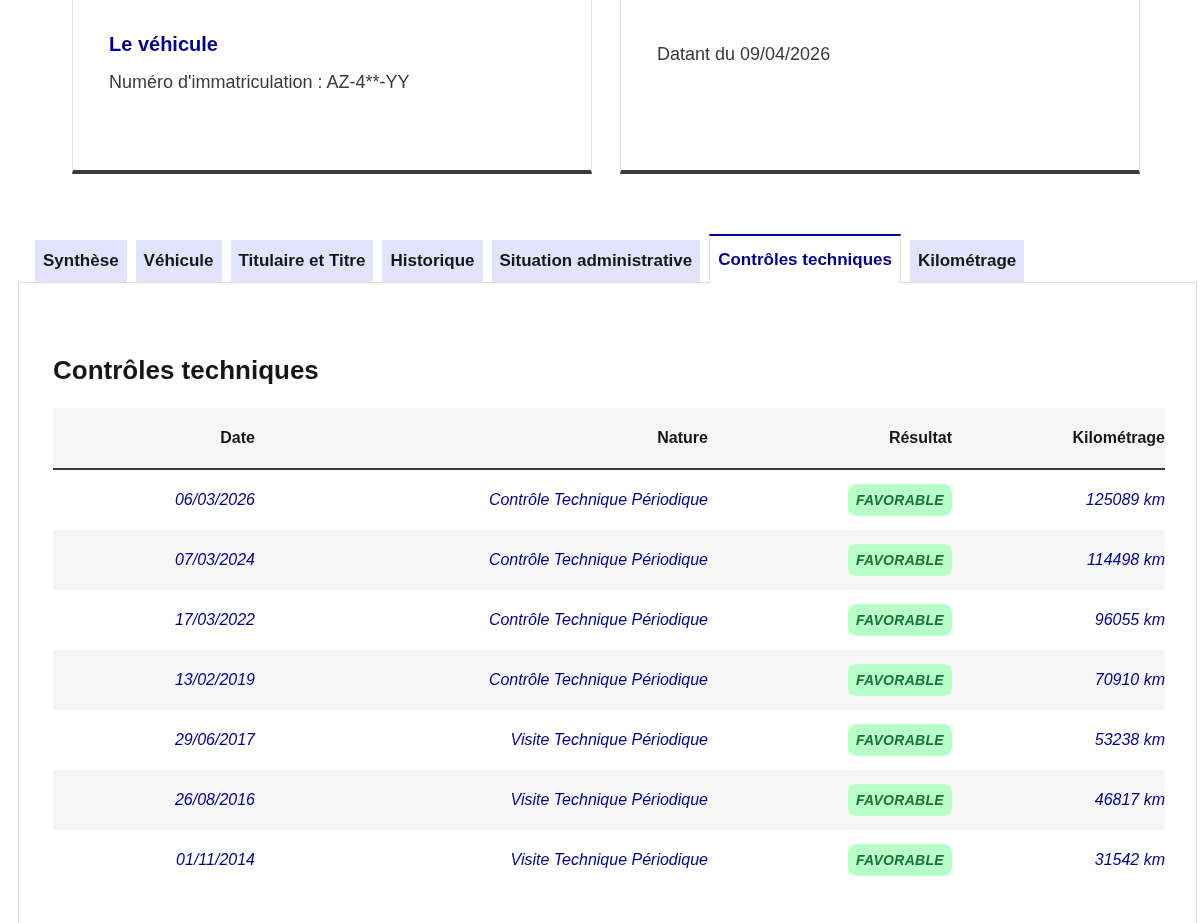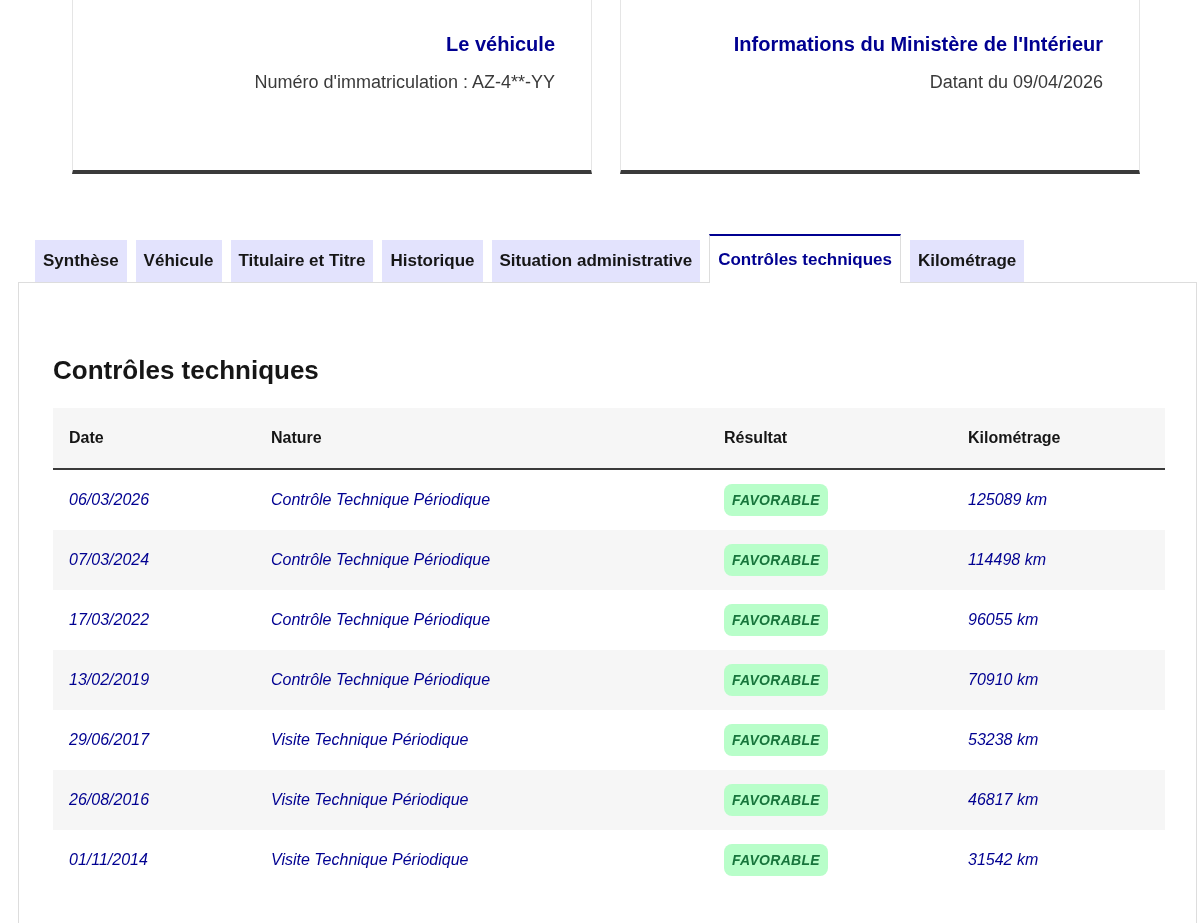--- a/index.html
+++ b/index.html
@@ -10,21 +10,20 @@
     font-family: "Liberation Sans", sans-serif;
     color: #161616;
   }
 
   
   .cards-row {
     display: flex;
     gap: 28px;
     padding-left: 72px;
     height: 174px;
-    text-align: right;
   }
   .card {
     width: 520px;
     background: #ffffff;
     border-left: 1px solid #e5e5e5;
     border-right: 1px solid #e5e5e5;
     border-bottom: 4px solid #3a3a3a;
     padding: 30px 36px 0 36px;
   }
   .card-title {
@@ -85,21 +84,21 @@
 
   
   .section-title {
     font-size: 26px;
     font-weight: 700;
     color: #161616;
     margin-bottom: 22px;
   }
 
   
-  .ct-table { width: 1112px; }
+  .ct-table { width: 1112px; text-align: right; }
   .ct-header-row {
     display: grid;
     grid-template-columns: 202px 453px 244px 1fr;
     background: #f6f6f6;
     border-bottom: 2px solid #3a3a3a;
     height: 62px;
     align-items: center;
   }
   .ct-header-cell {
     padding-left: 16px;
@@ -134,21 +133,20 @@
 </style>
 </head>
 <body>
 
 <div class="cards-row">
   <div class="card">
     <div class="card-title">Le véhicule</div>
     <div class="card-subtitle">Numéro d'immatriculation : AZ-4**-YY</div>
   </div>
   <div class="card">
-    <div class="card-title">Informations du Ministère de l'Intérieur</div>
     <div class="card-subtitle">Datant du 09/04/2026</div>
   </div>
 </div>
 
 <div class="tabs-area">
   <div class="tab-list">
     <button class="tab">Synthèse</button>
     <button class="tab">Véhicule</button>
     <button class="tab">Titulaire et Titre</button>
     <button class="tab">Historique</button>

